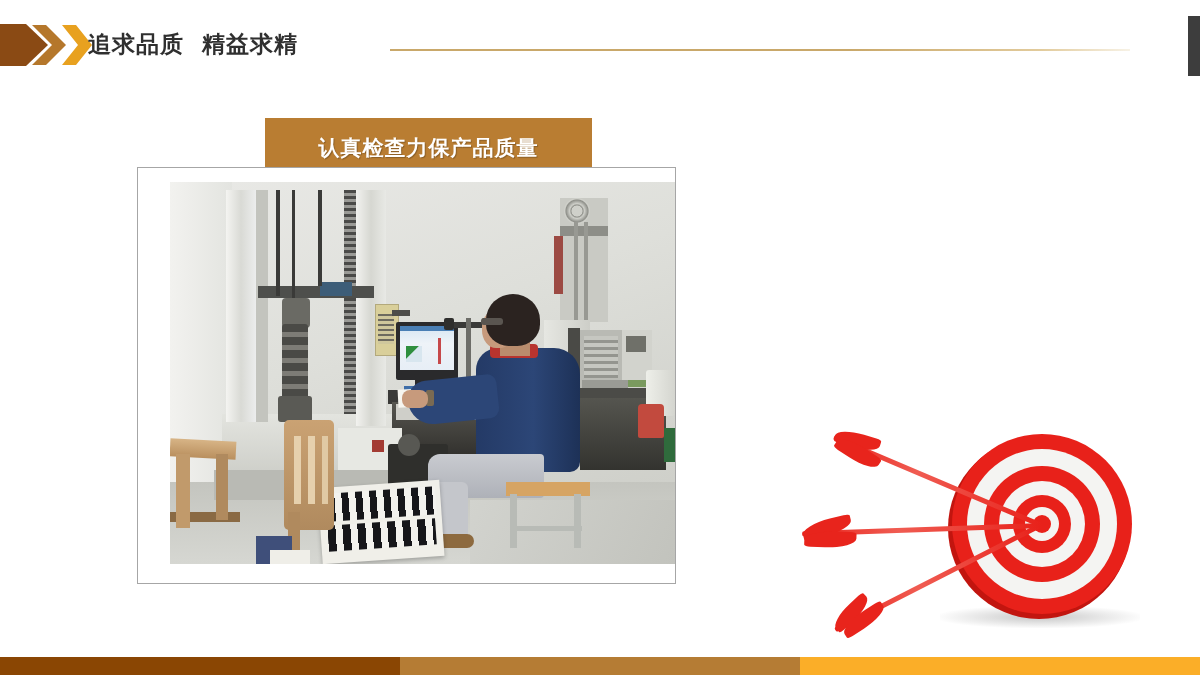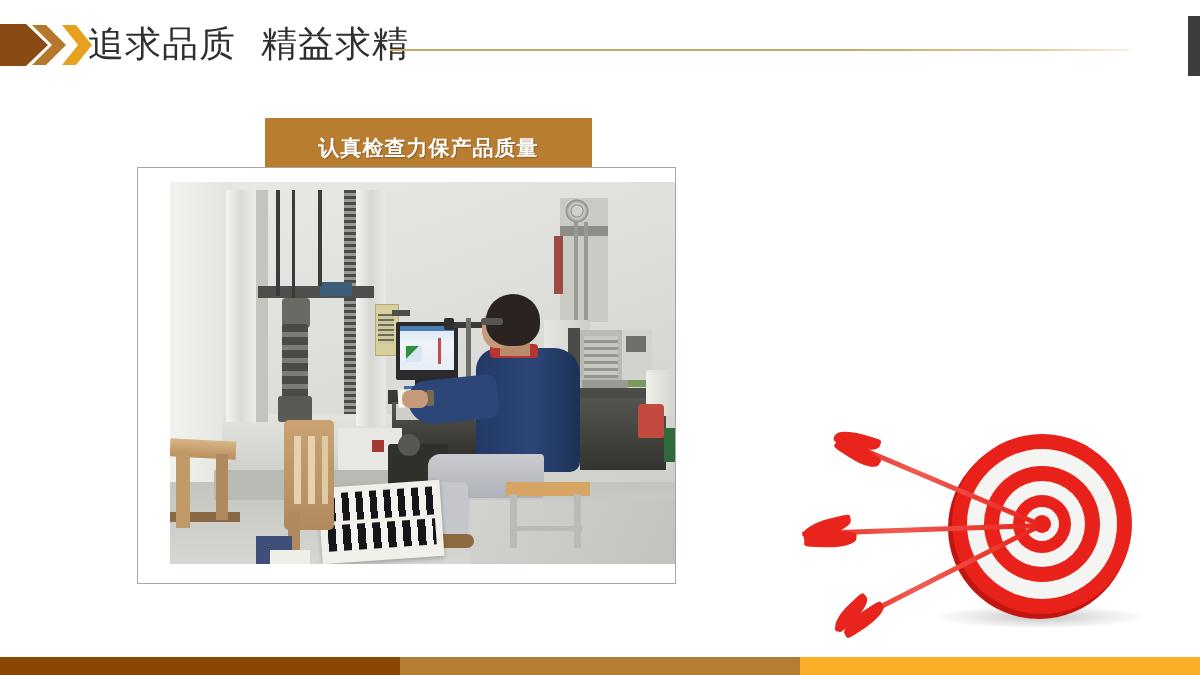--- a/index.html
+++ b/index.html
@@ -22,22 +22,22 @@
     width: 1200px; height: 90px;
   }
   #chevron-group {
     position: absolute;
     left: 0; top: 24px;
     width: 92px; height: 42px;
   }
   #header-title {
     position: absolute;
     left: 88px; top: 22px;
-    font-size: 36px;
-    font-weight: normal;
+    font-size: 23px;
+    font-weight: bold;
     color: #2f2f2f;
     letter-spacing: 1px;
     white-space: pre;
     line-height: 44px;
   }
   #header-rule {
     position: absolute;
     left: 390px; top: 49px;
     width: 740px; height: 2px;
     background: linear-gradient(to right, #c9a86a 0%, #c9a86a 62%, #e2cb9c 88%, #f7f2e6 100%);

